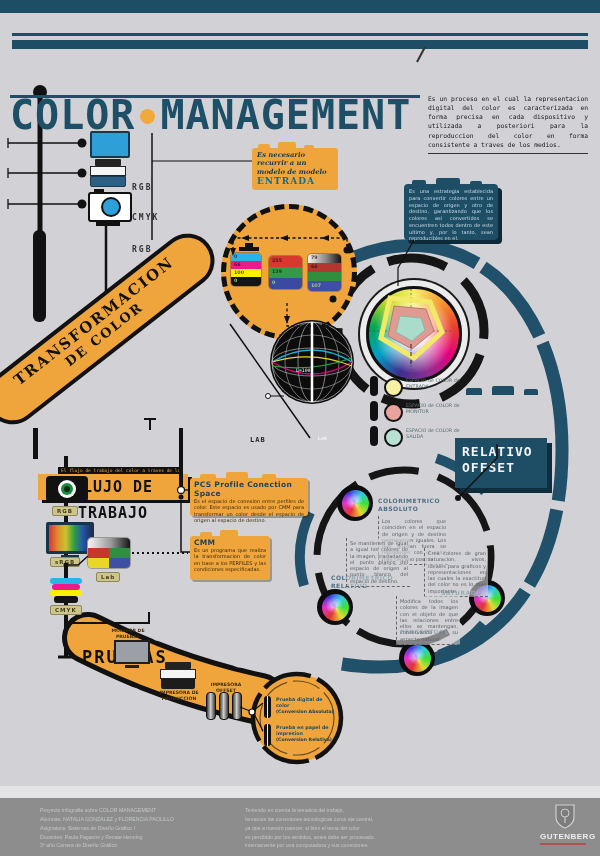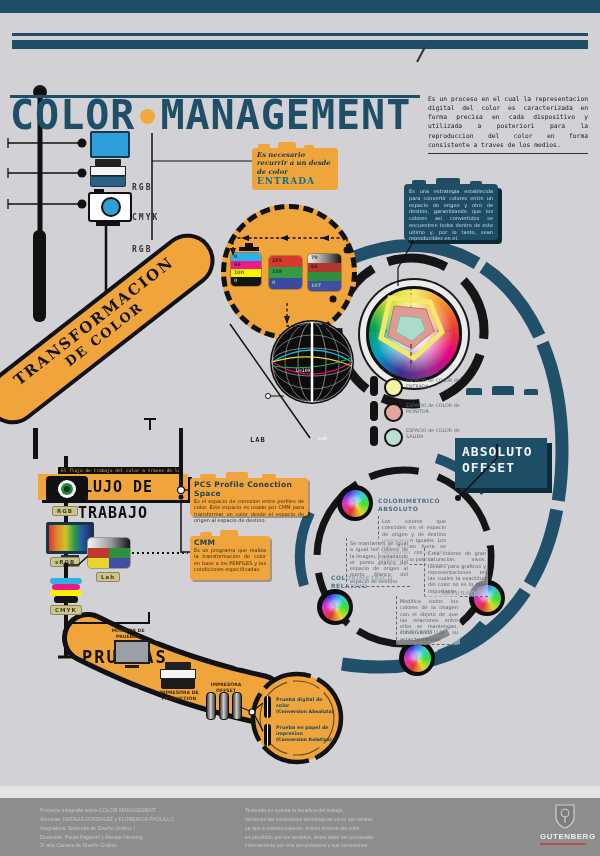--- a/index.html
+++ b/index.html
@@ -163,21 +163,21 @@
       <div class="camera-lens"></div>
     </div>
   </div>
   <div class="abs dev-label mono" style="left:132px;top:201px;">RGB</div>
   <div class="abs" style="left:96px;top:221px;width:24px;height:5px;background:#111;"></div>
 
   <div class="abs tab" style="left:258px;top:144px;width:12px;height:5px;"></div>
   <div class="abs tab" style="left:278px;top:142px;width:18px;height:7px;"></div>
   <div class="abs tab" style="left:304px;top:145px;width:10px;height:4px;"></div>
   <div class="abs neutral-box serif">
-    <div class="txt">Es necesario recurrir a un desde de color</div>
+    <div class="txt">Es necesario recurrir a un modelo de modelo</div>
     <div class="hl">ENTRADA</div>
   </div>
 
   <div class="abs trans-band">
     <div class="l1">TRANSFORMACION</div>
     <div class="l2">DE COLOR</div>
   </div>
 
   <div class="abs hub"></div>
   <div class="abs" style="left:239px;top:247px;width:20px;height:4px;background:#111;"></div>
@@ -262,21 +262,21 @@
   <div class="abs legend-dot" style="left:384px;top:403px;background:#e8a49c;"></div>
   <div class="abs legend-label" style="left:406px;top:403px;">ESPACIO de COLOR de MONITOR</div>
   <div class="abs legend-bar" style="left:370px;top:426px;"></div>
   <div class="abs legend-dot" style="left:384px;top:428px;background:#b9e0d2;"></div>
   <div class="abs legend-label" style="left:406px;top:428px;">ESPACIO de COLOR de SALIDA</div>
 
   <div class="abs tab teal" style="left:466px;top:388px;width:16px;height:7px;"></div>
   <div class="abs tab teal" style="left:492px;top:386px;width:22px;height:9px;"></div>
   <div class="abs tab teal" style="left:524px;top:389px;width:14px;height:6px;"></div>
   <div class="abs ri-box mono">
-    <div>ABSOLUTO</div>
+    <div>RELATIVO</div>
     <div>OFFSET</div>
   </div>
 
   <div class="abs node" style="left:337px;top:485px;">
       <div class="blob"></div>
     </div>
   <div class="abs node" style="left:317px;top:589px;">
       <div class="blob"></div>
     </div>
   <div class="abs node" style="left:469px;top:580px;">

